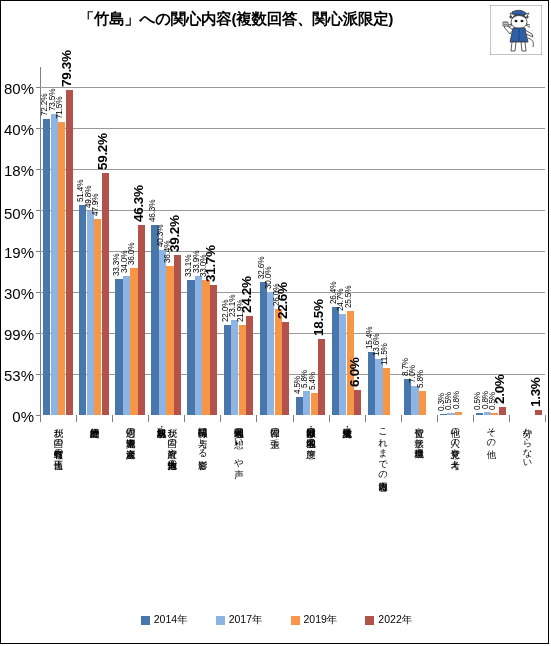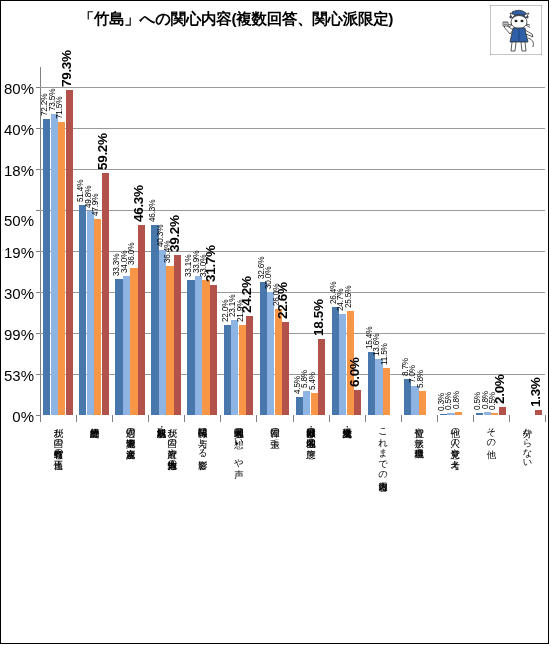--- a/index.html
+++ b/index.html
@@ -141,21 +141,21 @@
       <div class="ytick" style="top: 266.118px;"></div>
       <div class="ylabel" style="top: 259.118px;">99%</div>
       <div class="gridline" style="top: 225.176px;"></div>
       <div class="ytick" style="top: 225.176px;"></div>
       <div class="ylabel" style="top: 218.176px;">30%</div>
       <div class="gridline" style="top: 184.235px;"></div>
       <div class="ytick" style="top: 184.235px;"></div>
       <div class="ylabel" style="top: 177.235px;">19%</div>
       <div class="gridline" style="top: 143.294px;"></div>
       <div class="ytick" style="top: 143.294px;"></div>
-      <div class="ylabel" style="top: 145px;">50%</div>
+      <div class="ylabel" style="top: 138px;">50%</div>
       <div class="gridline" style="top: 102.353px;"></div>
       <div class="ytick" style="top: 102.353px;"></div>
       <div class="ylabel" style="top: 95.3529px;">18%</div>
       <div class="gridline" style="top: 61.4118px;"></div>
       <div class="ytick" style="top: 61.4118px;"></div>
       <div class="ylabel" style="top: 54.4118px;">40%</div>
       <div class="gridline" style="top: 20.4706px;"></div>
       <div class="ytick" style="top: 20.4706px;"></div>
       <div class="ylabel" style="top: 13.4706px;">80%</div>
       <div class="group" style="left: 3.18571px; width: 29.7px;">
@@ -317,14 +317,32 @@
       <div class="cat" style="left: 229.464px;">韓国の主張</div>
       <div class="cat" style="left: 265.536px;">日本・韓国以外の各国・地域の態度</div>
       <div class="cat" style="left: 301.607px;">研究成果・論文</div>
       <div class="cat" style="left: 337.679px;">これまでの報道内容</div>
       <div class="cat" style="left: 373.75px;">位置や形状、自然環境</div>
       <div class="cat" style="left: 409.821px;">他の人の意見や考え</div>
       <div class="cat" style="left: 445.893px;">その他</div>
       <div class="cat" style="left: 481.964px;">分からない</div>
     </div>
 
+  <div id="legend">
+      <div class="lgi">
+        <span class="lgsw" style="background: rgb(72, 120, 171);"></span>
+        <span>2014年</span>
+      </div>
+      <div class="lgi">
+        <span class="lgsw" style="background: rgb(142, 180, 227);"></span>
+        <span>2017年</span>
+      </div>
+      <div class="lgi">
+        <span class="lgsw" style="background: rgb(247, 150, 70);"></span>
+        <span>2019年</span>
+      </div>
+      <div class="lgi">
+        <span class="lgsw" style="background: rgb(179, 81, 75);"></span>
+        <span>2022年</span>
+      </div>
+    </div>
 
 </div>
 
 </body></html>

